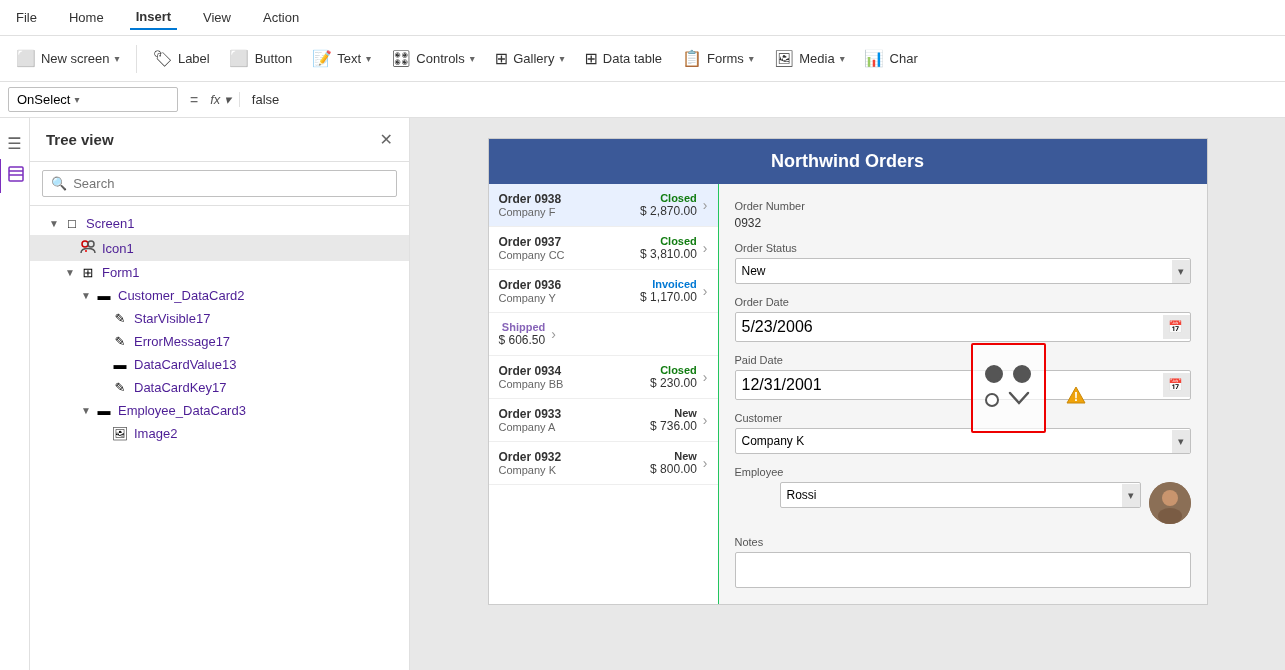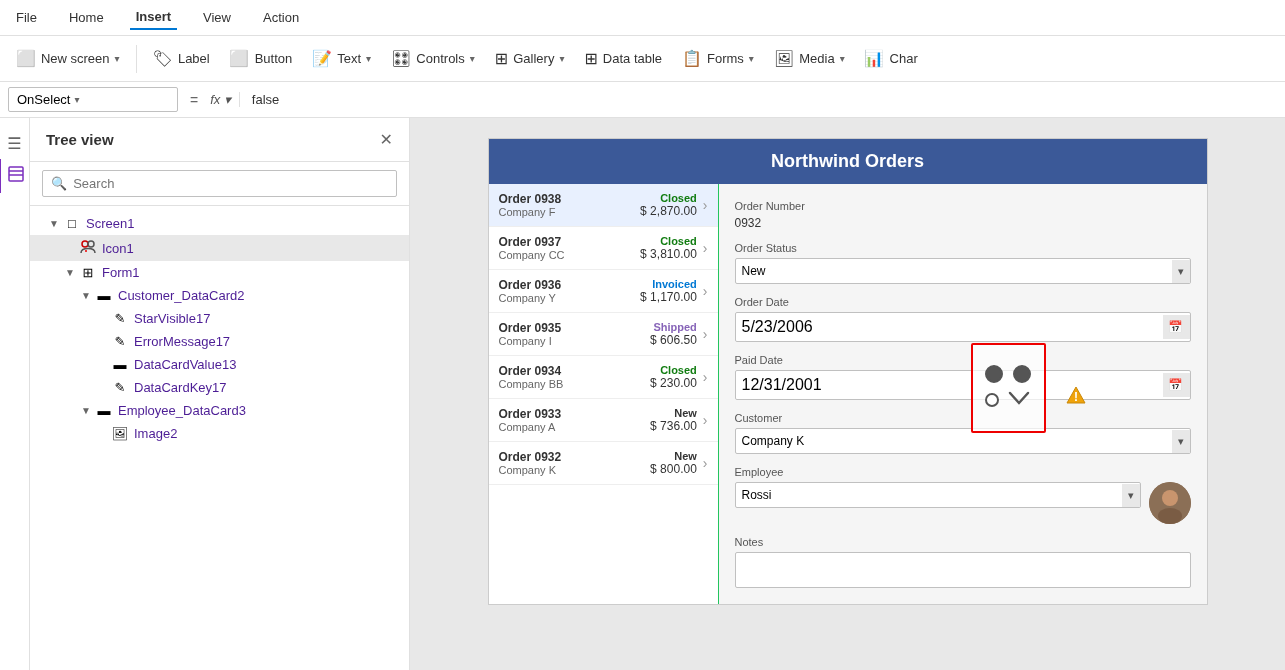--- a/index.html
+++ b/index.html
@@ -349,24 +349,20 @@
                 <div class="order-company">Company Y</div>
               </div>
               <div style="text-align:right;">
                 <div class="order-status invoiced">Invoiced</div>
                 <div class="order-amount">$ 1,170.00</div>
               </div>
               <span class="order-chevron">›</span>
             </div>
 
             <div class="order-item">
-              <div class="order-info">
-                <div class="order-number">Order 0935</div>
-                <div class="order-company">Company I</div>
-              </div>
               <div style="text-align:right;">
                 <div class="order-status shipped">Shipped</div>
                 <div class="order-amount">$ 606.50</div>
               </div>
               <span class="order-chevron">›</span>
             </div>
 
             <div class="order-item">
               <div class="order-info">
                 <div class="order-number">Order 0934</div>
@@ -445,21 +441,21 @@
                 <div class="form-select-wrap">
                   <select>
                     <option>Company K</option>
                   </select>
                   <span class="sel-chevron">▾</span>
                 </div>
               </div>
               <div class="form-field">
                 <div class="form-field-label">Employee</div>
                 <div class="employee-row">
-                  <div class="form-select-wrap" style="flex:1;">
+                  <div class="form-select-wrap" style="flex:1;margin-left:45px;">
                     <select>
                       <option>Rossi</option>
                     </select>
                     <span class="sel-chevron">▾</span>
                   </div>
                   <div class="employee-photo">
                     <svg width="42" height="42" viewBox="0 0 42 42">
                         <rect width="42" height="42" rx="21" fill="#8B6F56"></rect>
                         <circle cx="21" cy="16" r="8" fill="#c9956e"></circle>
                         <ellipse cx="21" cy="34" rx="12" ry="8" fill="#7a5c44"></ellipse>

